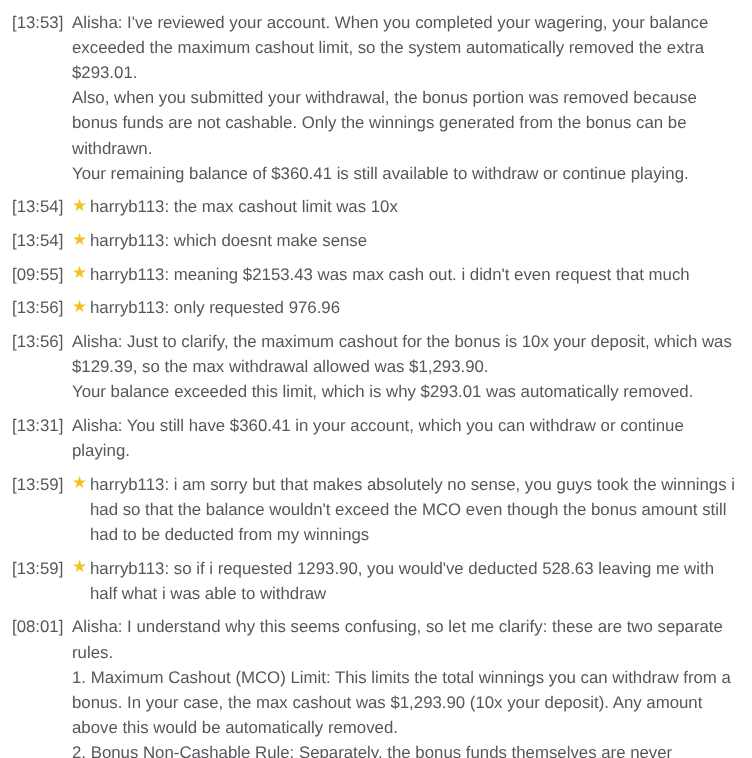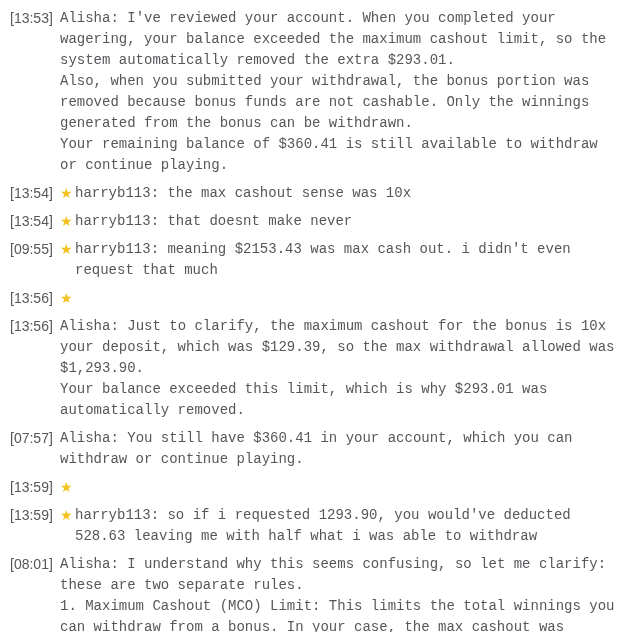--- a/index.html
+++ b/index.html
@@ -32,69 +32,70 @@
     color: var(--star, #f3c220);
     font-family: "DejaVu Sans", sans-serif;
     font-size: 14px;
     line-height: 21px;
     text-align: left;
     overflow: hidden;
   }
   .text {
     flex: 1 1 auto;
     max-width: 557px;
-    font-family: Liberation Mono, monospace;
   }
   .sender::after { content: ": "; }
   .body { white-space: pre-line; }
 </style>
 </head>
 <body>
 
 <div class="chat" id="chat">
     <div class="row">
     <span class="time">[13:53]</span>
 
     <span class="text"><span class="sender">Alisha</span><span class="body">I've reviewed your account. When you completed your wagering, your balance exceeded the maximum cashout limit, so the system automatically removed the extra $293.01.
 Also, when you submitted your withdrawal, the bonus portion was removed because bonus funds are not cashable. Only the winnings generated from the bonus can be withdrawn.
 Your remaining balance of $360.41 is still available to withdraw or continue playing.</span></span>
   </div>
     <div class="row">
     <span class="time">[13:54]</span>
     <span class="star">★</span>
-    <span class="text"><span class="sender">harryb113</span><span class="body">the max cashout sense was 10x</span></span>
+    <span class="text"><span class="sender">harryb113</span><span class="body">the max cashout limit was 10x</span></span>
   </div>
     <div class="row">
     <span class="time">[13:54]</span>
     <span class="star">★</span>
-    <span class="text"><span class="sender">harryb113</span><span class="body">that doesnt make never</span></span>
+    <span class="text"><span class="sender">harryb113</span><span class="body">which doesnt make sense</span></span>
   </div>
     <div class="row">
     <span class="time">[09:55]</span>
     <span class="star">★</span>
     <span class="text"><span class="sender">harryb113</span><span class="body">meaning $2153.43 was max cash out. i didn't even request that much</span></span>
   </div>
     <div class="row">
     <span class="time">[13:56]</span>
     <span class="star">★</span>
+    <span class="text"><span class="sender">harryb113</span><span class="body">only requested 976.96</span></span>
   </div>
     <div class="row">
     <span class="time">[13:56]</span>
 
     <span class="text"><span class="sender">Alisha</span><span class="body">Just to clarify, the maximum cashout for the bonus is 10x your deposit, which was $129.39, so the max withdrawal allowed was $1,293.90.
 Your balance exceeded this limit, which is why $293.01 was automatically removed.</span></span>
   </div>
     <div class="row">
-    <span class="time">[07:57]</span>
+    <span class="time">[13:31]</span>
 
     <span class="text"><span class="sender">Alisha</span><span class="body">You still have $360.41 in your account, which you can withdraw or continue playing.</span></span>
   </div>
     <div class="row">
     <span class="time">[13:59]</span>
     <span class="star">★</span>
+    <span class="text"><span class="sender">harryb113</span><span class="body">i am sorry but that makes absolutely no sense, you guys took the winnings i had so that the balance wouldn't exceed the MCO even though the bonus amount still had to be deducted from my winnings</span></span>
   </div>
     <div class="row">
     <span class="time">[13:59]</span>
     <span class="star">★</span>
     <span class="text"><span class="sender">harryb113</span><span class="body">so if i requested 1293.90, you would've deducted 528.63 leaving me with half what i was able to withdraw</span></span>
   </div>
     <div class="row">
     <span class="time">[08:01]</span>
 
     <span class="text"><span class="sender">Alisha</span><span class="body">I understand why this seems confusing, so let me clarify: these are two separate rules.

